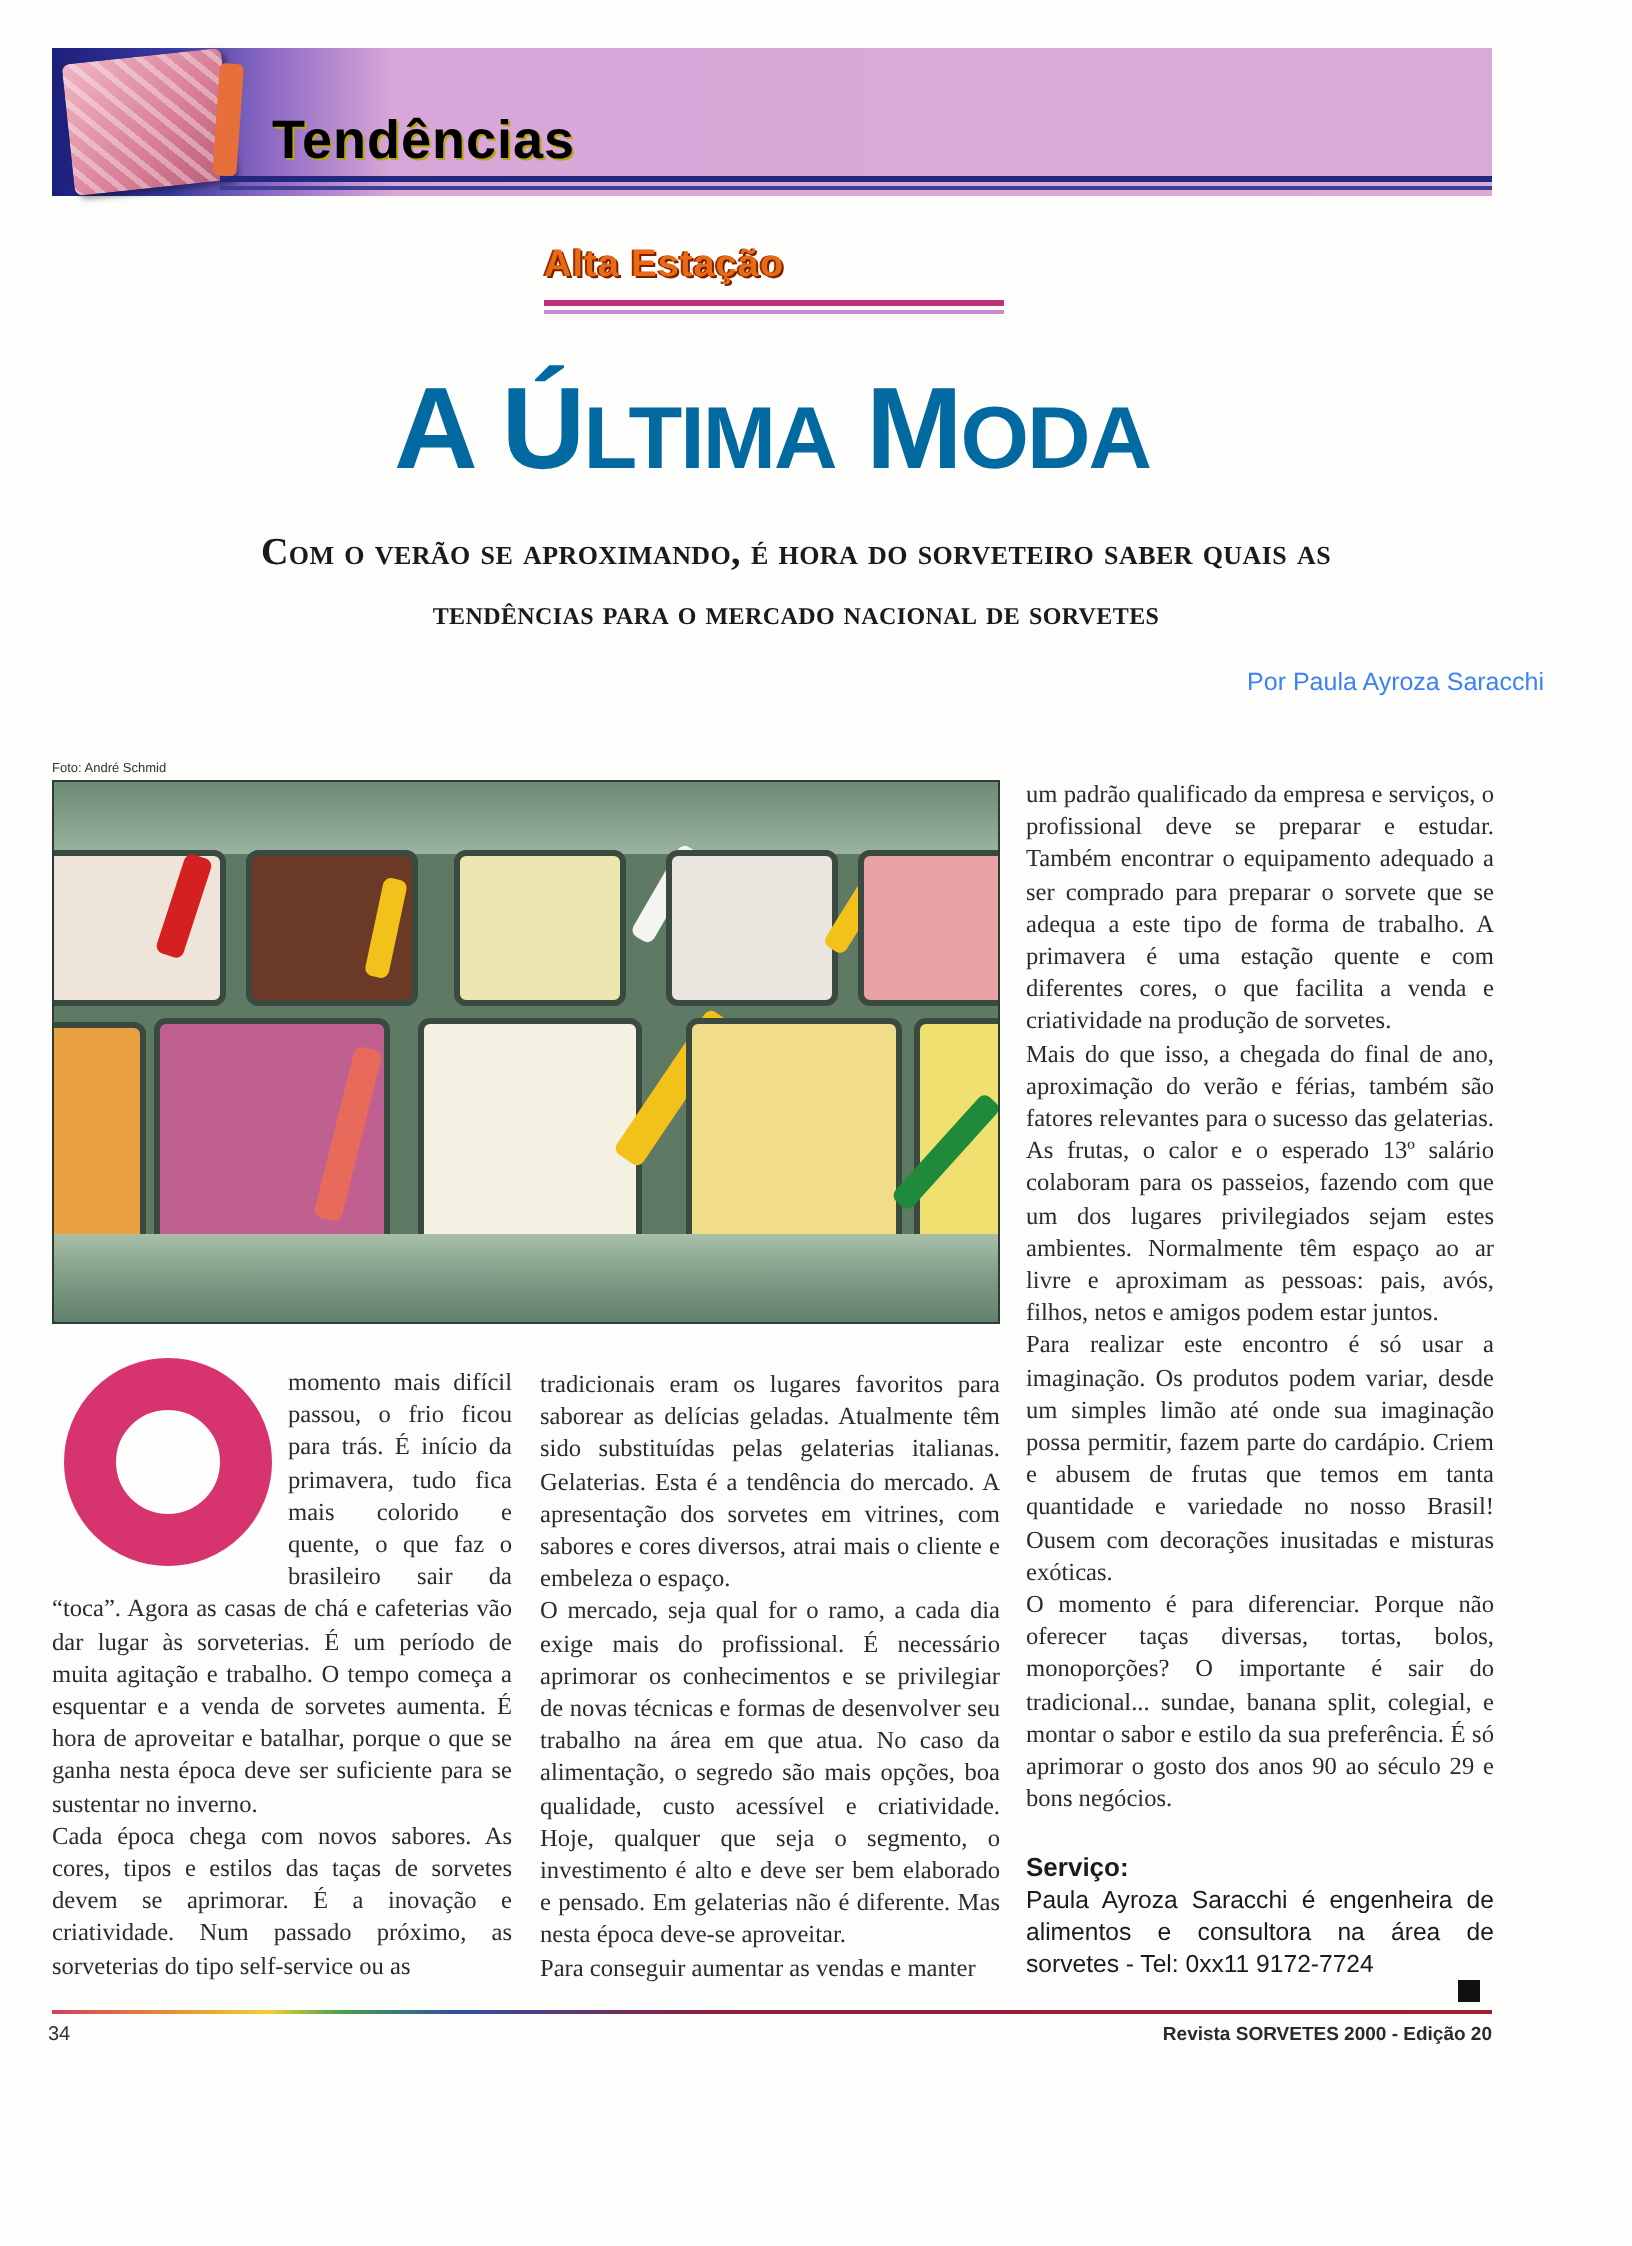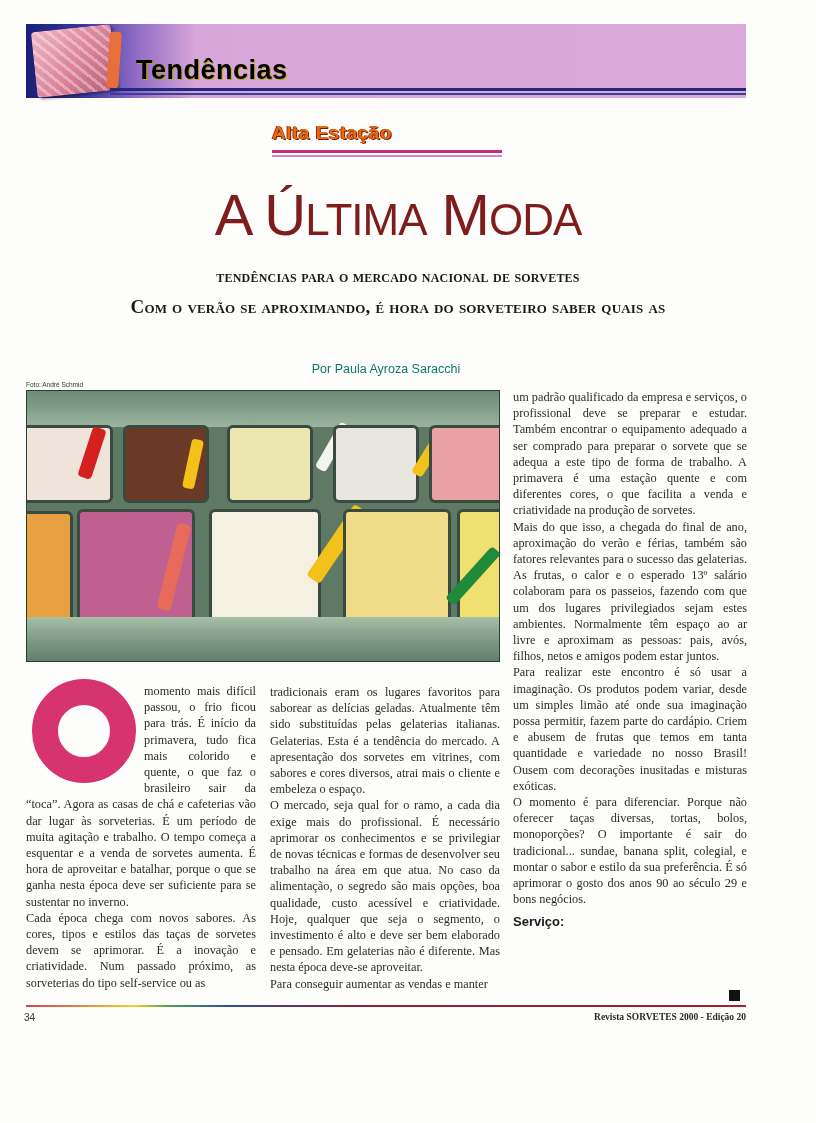--- a/index.html
+++ b/index.html
@@ -38,36 +38,36 @@
     position: absolute; left: 272px; top: 122px; width: 230px; 
     font-family: "Liberation Sans", sans-serif; font-weight: bold; font-size: 19px;
     color: #e96a12; letter-spacing: 0.5px;
     text-shadow: 1px 1px 0 #7a1e00, -1px 0 0 #9b2a00;
   }
   .section-rule-1 { position: absolute; left: 272px; top: 150px; width: 230px; height: 3px; background: #c0307a; }
   .section-rule-2 { position: absolute; left: 272px; top: 155px; width: 230px; height: 2px; background: #c98ad0; }
 
   
   .headline {
-    position: absolute; left: 12px; top: 186px; width: 772px; text-align: center;
-    font-family: "Liberation Sans", sans-serif; font-weight: normal;
-    font-size: 58px; color: #7f1d1d; letter-spacing: -1px; line-height: 1;
+    position: absolute; left: 0; top: 186px; width: 772px; text-align: center;
+    font-family: "Liberation Sans", sans-serif; font-weight: bold;
+    font-size: 58px; color: #0369a1; letter-spacing: -1px; line-height: 1;
   }
   .headline .sc { font-size: 44px; }
 
   .subhead {
     position: absolute; left: 40px; top: 262px; width: 716px; text-align: center;
     font-family: "Liberation Serif", serif; font-weight: bold; font-size: 16.5px; color: #1a1a1a;
     line-height: 30px; font-variant: small-caps; letter-spacing: 0.2px;
   }
   .subhead .line { display: block; }
   .subhead .line-1 { font-size: 19px; }
   .byline {
-    position: absolute; left: 0; top: 334px; width: 772px; text-align: center;
-    font-family: "Liberation Sans", sans-serif; font-size: 12.5px; color: #0f766e; margin-top: 28px;
+    position: absolute; left: 0; top: 334px; width: 772px; text-align: right;
+    font-family: "Liberation Sans", sans-serif; font-size: 12.5px; color: #3b82f6;
   }
 
   
   .photo-credit {
     position: absolute; left: 26px; top: 381px;
     font-family: "Liberation Sans", sans-serif; font-size: 6.5px; color: #333;
   }
   .photo {
     position: absolute; left: 26px; top: 390px; width: 474px; height: 272px;
     background: #5f7a64; overflow: hidden; border: 1px solid #2d3d34;
@@ -83,35 +83,35 @@
   .col-1 { left: 26px; top: 683px; width: 230px; }
   .col-2 { left: 270px; top: 684px; width: 230px; }
   .col-3 { left: 513px; top: 389px; width: 234px; }
 
   .dropcap {
     float: left; width: 104px; height: 104px; margin: -4px 8px 0 6px;
     border-radius: 50%; border: 26px solid #d6336f;
   }
 
   .service-title {
-    font-family: "Liberation Sans", sans-serif; font-weight: bold; font-size: 13px; margin-top: 6px; color: #1a1a1a; text-align: left;
+    font-family: "Liberation Sans", sans-serif; font-weight: bold; font-size: 13px; margin-top: 18px; color: #1a1a1a; text-align: left;
   }
   .service-text {
     font-family: "Liberation Sans", sans-serif; font-size: 12.3px; line-height: 16px; color: #1a1a1a; text-align: justify;
   }
   .end-mark { position: absolute; left: 729px; top: 990px; width: 11px; height: 11px; background: #111; }
 
   
   .footer-rule {
     position: absolute; left: 26px; top: 1005px; width: 720px; height: 2px;
     background: linear-gradient(90deg, #d04060 0%, #e8a030 10%, #f0d030 15%, #4aa050 20%, #3050a0 28%, #8a2040 45%, #a02030 100%);
   }
   .page-number { position: absolute; left: 24px; top: 1012px; font-family: "Liberation Sans", sans-serif; font-size: 10px; color: #333; }
   .footer-pub {
-    position: absolute; right: 70px; top: 1012px; font-family: Liberation Serif, serif;
+    position: absolute; right: 70px; top: 1012px; font-family: Liberation Sans, sans-serif;
     font-weight: bold; font-size: 9.5px; color: #2a2a2a;
   }
 </style>
 </head>
 <body>
 
 <div class="header-band"></div>
 <div class="header-thumb"></div>
 <div class="header-title">Tendências</div>
 <div class="header-rule-1"></div>
@@ -119,22 +119,22 @@
 
 <div class="section-label">Alta Estação</div>
 <div class="section-rule-1"></div>
 <div class="section-rule-2"></div>
 
 <div class="headline">
   <span>A Ú</span><span class="sc">LTIMA</span><span> M</span><span class="sc">ODA</span>
 </div>
 
 <div class="subhead">
+  <span class="line line-1">Com o verão se aproximando, é hora do sorveteiro saber quais as</span>
   <span class="line">tendências para o mercado nacional de sorvetes</span>
-  <span class="line line-1">Com o verão se aproximando, é hora do sorveteiro saber quais as</span>
 </div>
 <div class="byline">Por Paula Ayroza Saracchi</div>
 
 <div class="photo-credit">Foto: André Schmid</div>
 <div class="photo">
   <div class="frame-top"></div>
 
   <div class="tub" style="left:-6px;top:34px;width:92px;height:78px;background:#efe4da;"></div>
   <div class="scoop" style="left:58px;top:36px;width:14px;height:52px;background:#d42020;transform:rotate(18deg);"></div>
   <div class="tub" style="left:96px;top:34px;width:86px;height:78px;background:#6b3a26;"></div>
@@ -167,18 +167,19 @@
   <p>O mercado, seja qual for o ramo, a cada dia exige mais do profissional. É necessário aprimorar os conhecimentos e se privilegiar de novas técnicas e formas de desenvolver seu trabalho na área em que atua. No caso da alimentação, o segredo são mais opções, boa qualidade, custo acessível e criatividade. Hoje, qualquer que seja o segmento, o investimento é alto e deve ser bem elaborado e pensado. Em gelaterias não é diferente. Mas nesta época deve-se aproveitar.</p>
   <p>Para conseguir aumentar as vendas e manter</p>
 </div>
 
 <div class="col col-3">
   <p>um padrão qualificado da empresa e serviços, o profissional deve se preparar e estudar. Também encontrar o equipamento adequado a ser comprado para preparar o sorvete que se adequa a este tipo de forma de trabalho. A primavera é uma estação quente e com diferentes cores, o que facilita a venda e criatividade na produção de sorvetes.</p>
   <p>Mais do que isso, a chegada do final de ano, aproximação do verão e férias, também são fatores relevantes para o sucesso das gelaterias. As frutas, o calor e o esperado 13º salário colaboram para os passeios, fazendo com que um dos lugares privilegiados sejam estes ambientes. Normalmente têm espaço ao ar livre e aproximam as pessoas: pais, avós, filhos, netos e amigos podem estar juntos.</p>
   <p>Para realizar este encontro é só usar a imaginação. Os produtos podem variar, desde um simples limão até onde sua imaginação possa permitir, fazem parte do cardápio. Criem e abusem de frutas que temos em tanta quantidade e variedade no nosso Brasil! Ousem com decorações inusitadas e misturas exóticas.</p>
   <p>O momento é para diferenciar. Porque não oferecer taças diversas, tortas, bolos, monoporções? O importante é sair do tradicional... sundae, banana split, colegial, e montar o sabor e estilo da sua preferência. É só aprimorar o gosto dos anos 90 ao século 29 e bons negócios.</p>
   <div class="service-title">Serviço:</div>
+  <div class="service-text">Paula Ayroza Saracchi é engenheira de alimentos e consultora na área de sorvetes - Tel: 0xx11 9172-7724</div>
 </div>
 <div class="end-mark"></div>
 
 <div class="footer-rule"></div>
 <div class="page-number">34</div>
 <div class="footer-pub">Revista SORVETES 2000 - Edição 20</div>
 
 </body></html>

